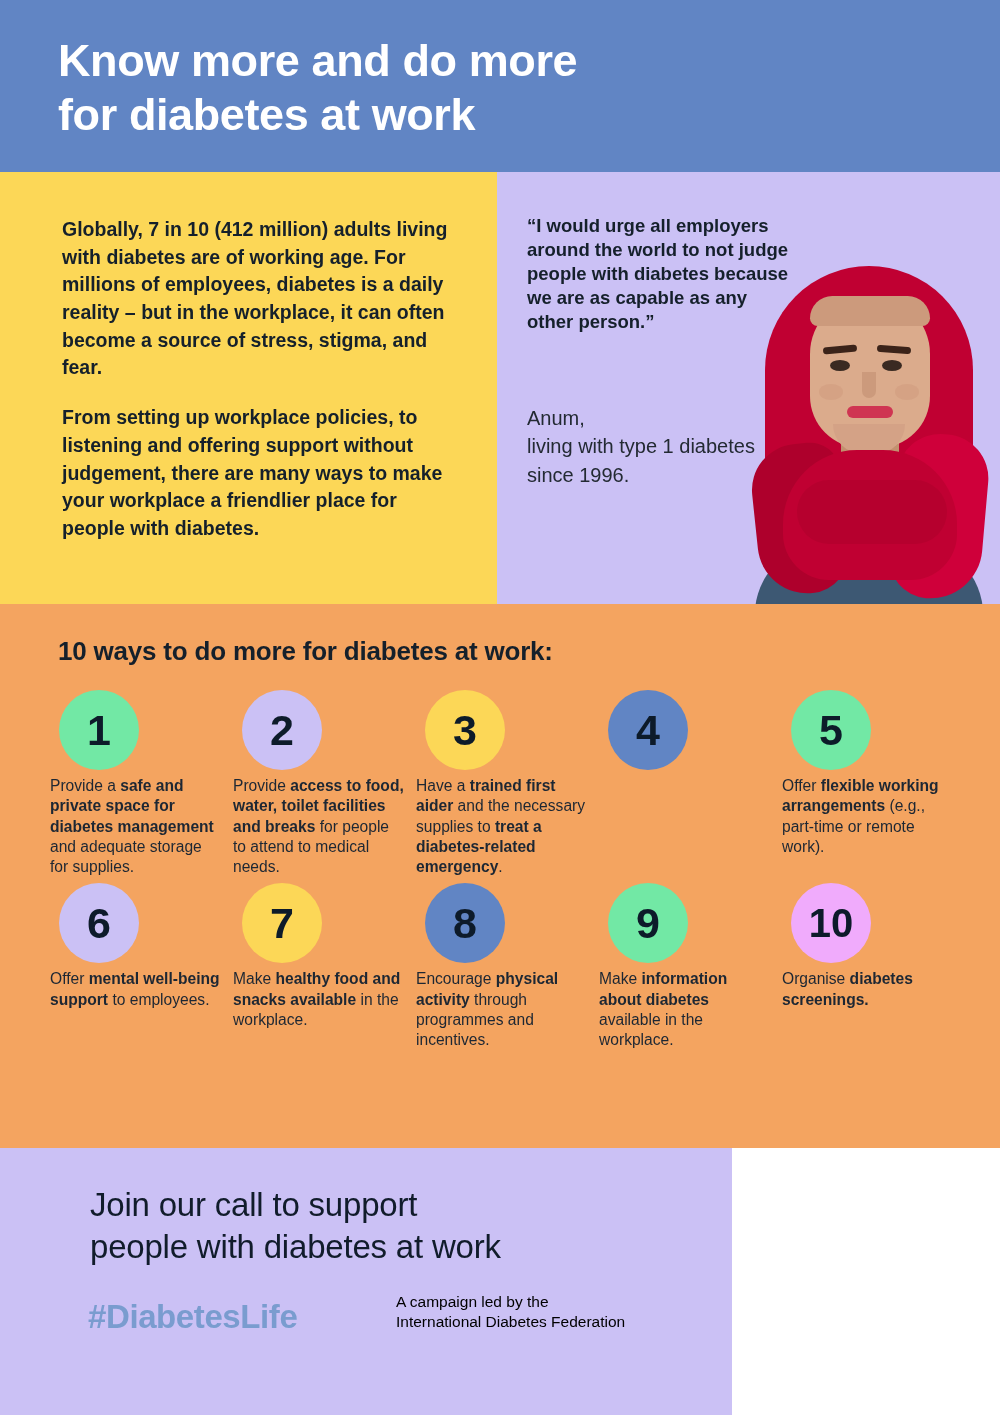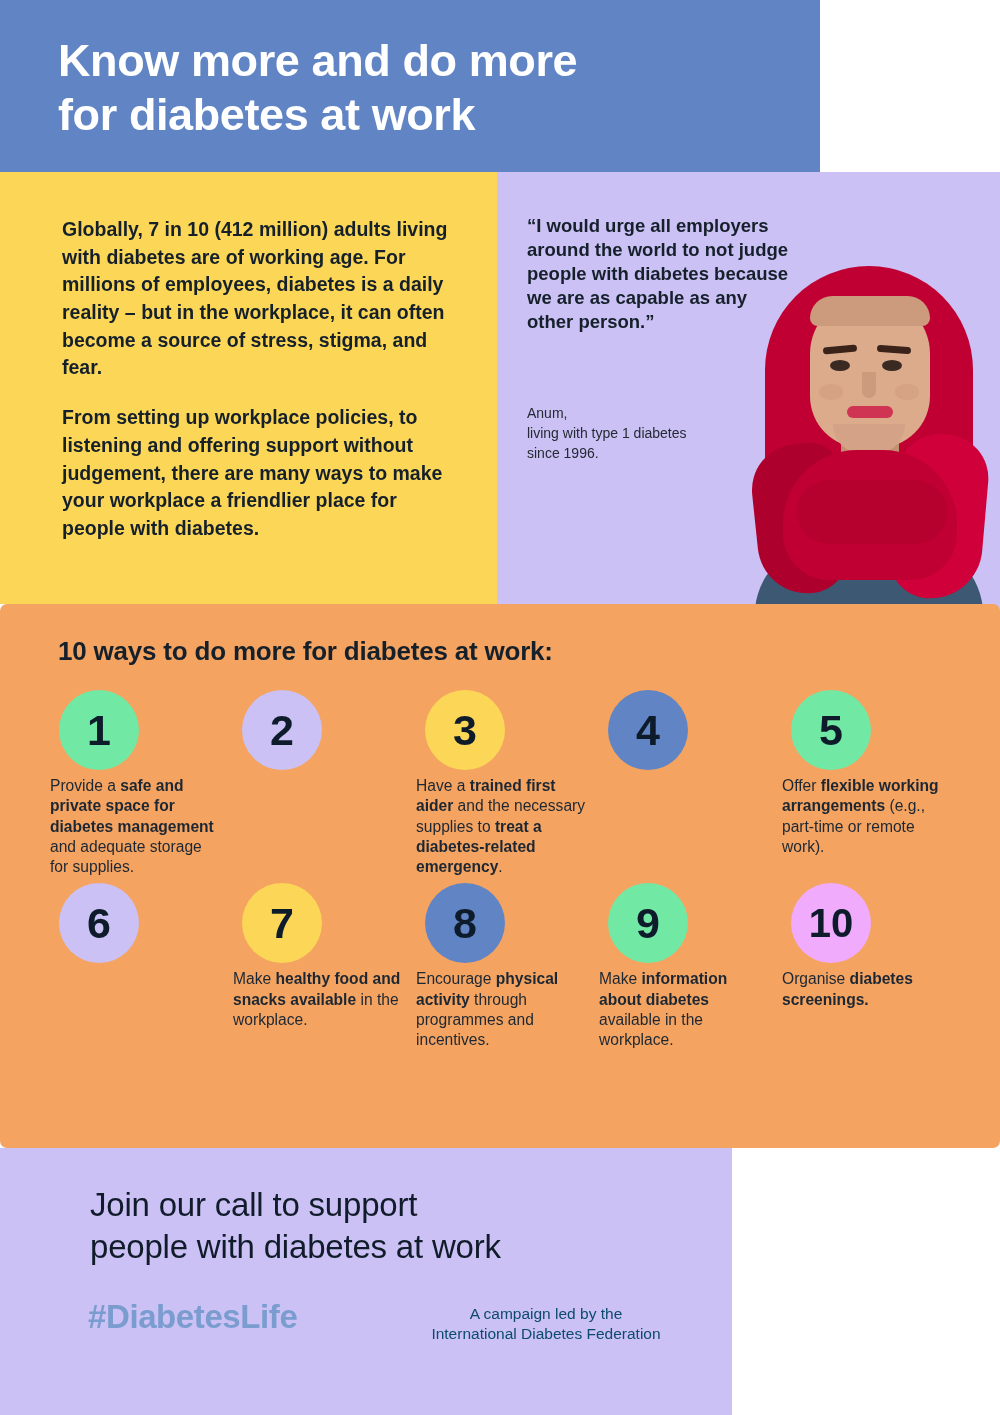--- a/index.html
+++ b/index.html
@@ -7,21 +7,21 @@
   body {
     font-family: "Liberation Sans", sans-serif;
     background:#ffffff;
     position:relative;
     overflow:hidden;
   }
   .page { position:relative; width:1000px; height:1415px; }
 
   
   .header {
-    position:absolute; left:0; top:0; width:820px; height:172px;
+    position:absolute; left:0; top:0; width:1000px; height:172px;
     background:#6185c4;
   }
   .header-title {
     position:absolute; left:58px; top:34px; width:760px;
     color:#ffffff; font-size:45px; font-weight:bold; line-height:1.20;
     letter-spacing:-0.4px;
     white-space:pre-line;
   }
 
   
@@ -39,21 +39,21 @@
   .quote-panel {
     position:absolute; left:497px; top:172px; width:503px; height:480px;
     background:#cbc1f5; overflow:hidden;
   }
   .quote-text {
     position:absolute; left:30px; top:42px; width:262px;
     color:#15202b; font-size:18.5px; font-weight:bold; line-height:1.30;
   }
   .quote-attrib {
     position:absolute; left:30px; top:232px; width:270px;
-    color:#232a33; font-size:14px; font-weight:normal; line-height:1.42;
+    color:#232a33; font-size:20px; font-weight:normal; line-height:1.42;
     white-space:pre-line;
   }
 
   
   .portrait {
     position:absolute; left:240px; top:82px; width:263px; height:350px;
     overflow:hidden;
   }
   .p-shoulders {
     position:absolute; left:18px; top:290px; width:228px; height:90px;
@@ -122,21 +122,20 @@
   }
   .p-hijab-fold {
     position:absolute; left:60px; top:226px; width:150px; height:64px;
     background:#ad002c; border-radius:60px; opacity:.55;
   }
 
   
   .ways {
     position:absolute; left:0; top:604px; width:1000px; height:544px;
     background:#f4a460;
-    border-radius:7px;
   }
   .ways-title {
     position:absolute; left:58px; top:32px;
     color:#15202b; font-size:26px; font-weight:bold; letter-spacing:-0.2px;
   }
   .ways-grid {
     position:absolute; left:50px; top:86px; width:915px;
     display:grid; grid-template-columns:repeat(5, 183px);
     row-gap:6px;
   }
@@ -167,22 +166,22 @@
   .cta {
     position:absolute; left:90px; top:36px; width:600px;
     color:#111c2b; font-size:33px; font-weight:normal; line-height:1.27;
     white-space:pre-line; letter-spacing:-0.2px;
   }
   .hashtag {
     position:absolute; left:88px; top:150px;
     color:#7a9ccf; font-size:33px; font-weight:bold; letter-spacing:-0.4px;
   }
   .campaign {
-    position:absolute; left:396px; top:156px; width:300px;
-    color:#0c4a6e; font-size:15.5px; line-height:1.28; white-space:pre-line;text-align:center;
+    position:absolute; left:396px; top:144px; width:300px;
+    color:#000000; font-size:15.5px; line-height:1.28; white-space:pre-line;
   }
 </style>
 </head>
 <body>
 
 <div class="page">
 
   <div class="header">
     <div class="header-title">Know more and do more
 for diabetes at work</div>
@@ -227,38 +226,40 @@
     <div class="ways-title">10 ways to do more for diabetes at work:</div>
     <div class="ways-grid">
 
       <div class="way">
         <div class="badge" style="background: rgb(114, 232, 165);">1</div>
         <div class="way-text">Provide a <b>safe and private space for diabetes management</b> and adequate storage for supplies.</div>
       </div>
 
       <div class="way">
         <div class="badge" style="background: rgb(203, 193, 245);">2</div>
+        <div class="way-text">Provide <b>access to food, water, toilet facilities and breaks</b> for people to attend to medical needs.</div>
       </div>
 
       <div class="way">
         <div class="badge" style="background: rgb(252, 215, 87);">3</div>
         <div class="way-text">Have a <b>trained first aider</b> and the necessary supplies to <b>treat a diabetes-related emergency</b>.</div>
       </div>
 
       <div class="way">
         <div class="badge" style="background: rgb(97, 133, 196);">4</div>
       </div>
 
       <div class="way">
         <div class="badge" style="background: rgb(114, 232, 165);">5</div>
         <div class="way-text">Offer <b>flexible working arrangements</b> (e.g., part-time or remote work).</div>
       </div>
 
       <div class="way r2">
         <div class="badge" style="background: rgb(203, 193, 245);">6</div>
+        <div class="way-text">Offer <b>mental well-being support</b> to employees.</div>
       </div>
 
       <div class="way r2">
         <div class="badge" style="background: rgb(252, 215, 87);">7</div>
         <div class="way-text">Make <b>healthy food and snacks available</b> in the workplace.</div>
       </div>
 
       <div class="way r2">
         <div class="badge" style="background: rgb(97, 133, 196);">8</div>
         <div class="way-text">Encourage <b>physical activity</b> through programmes and incentives.</div>

